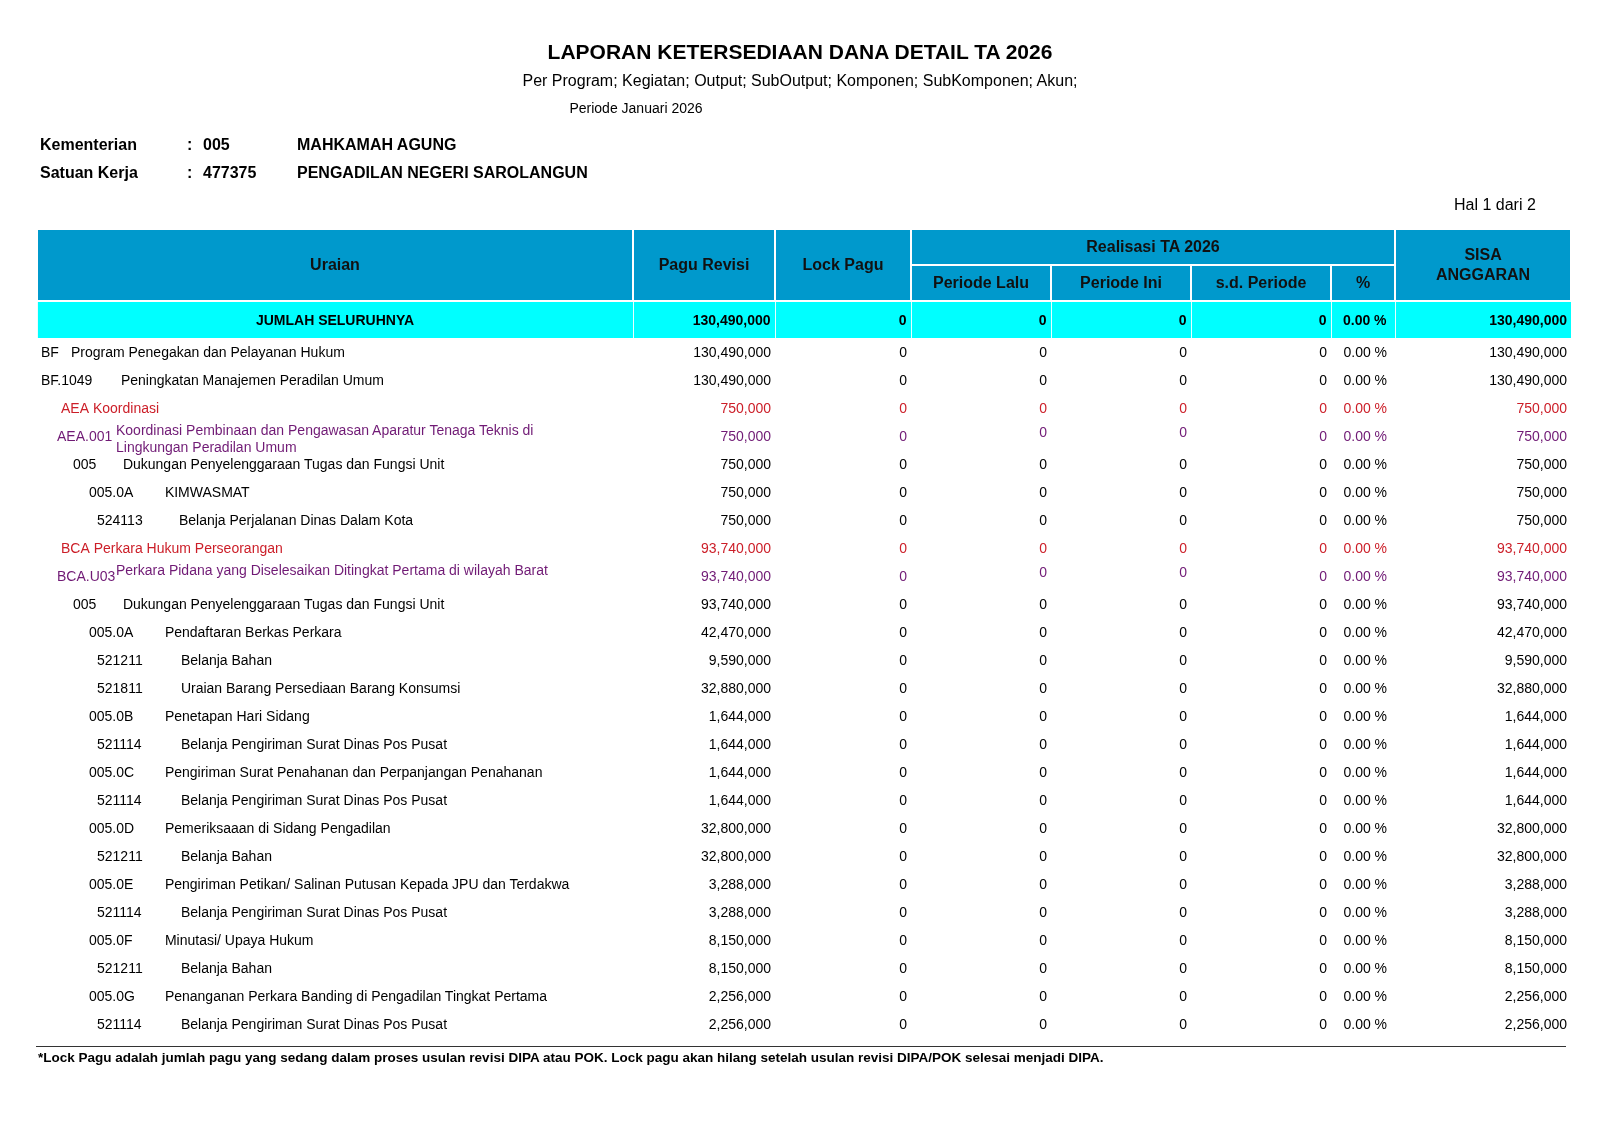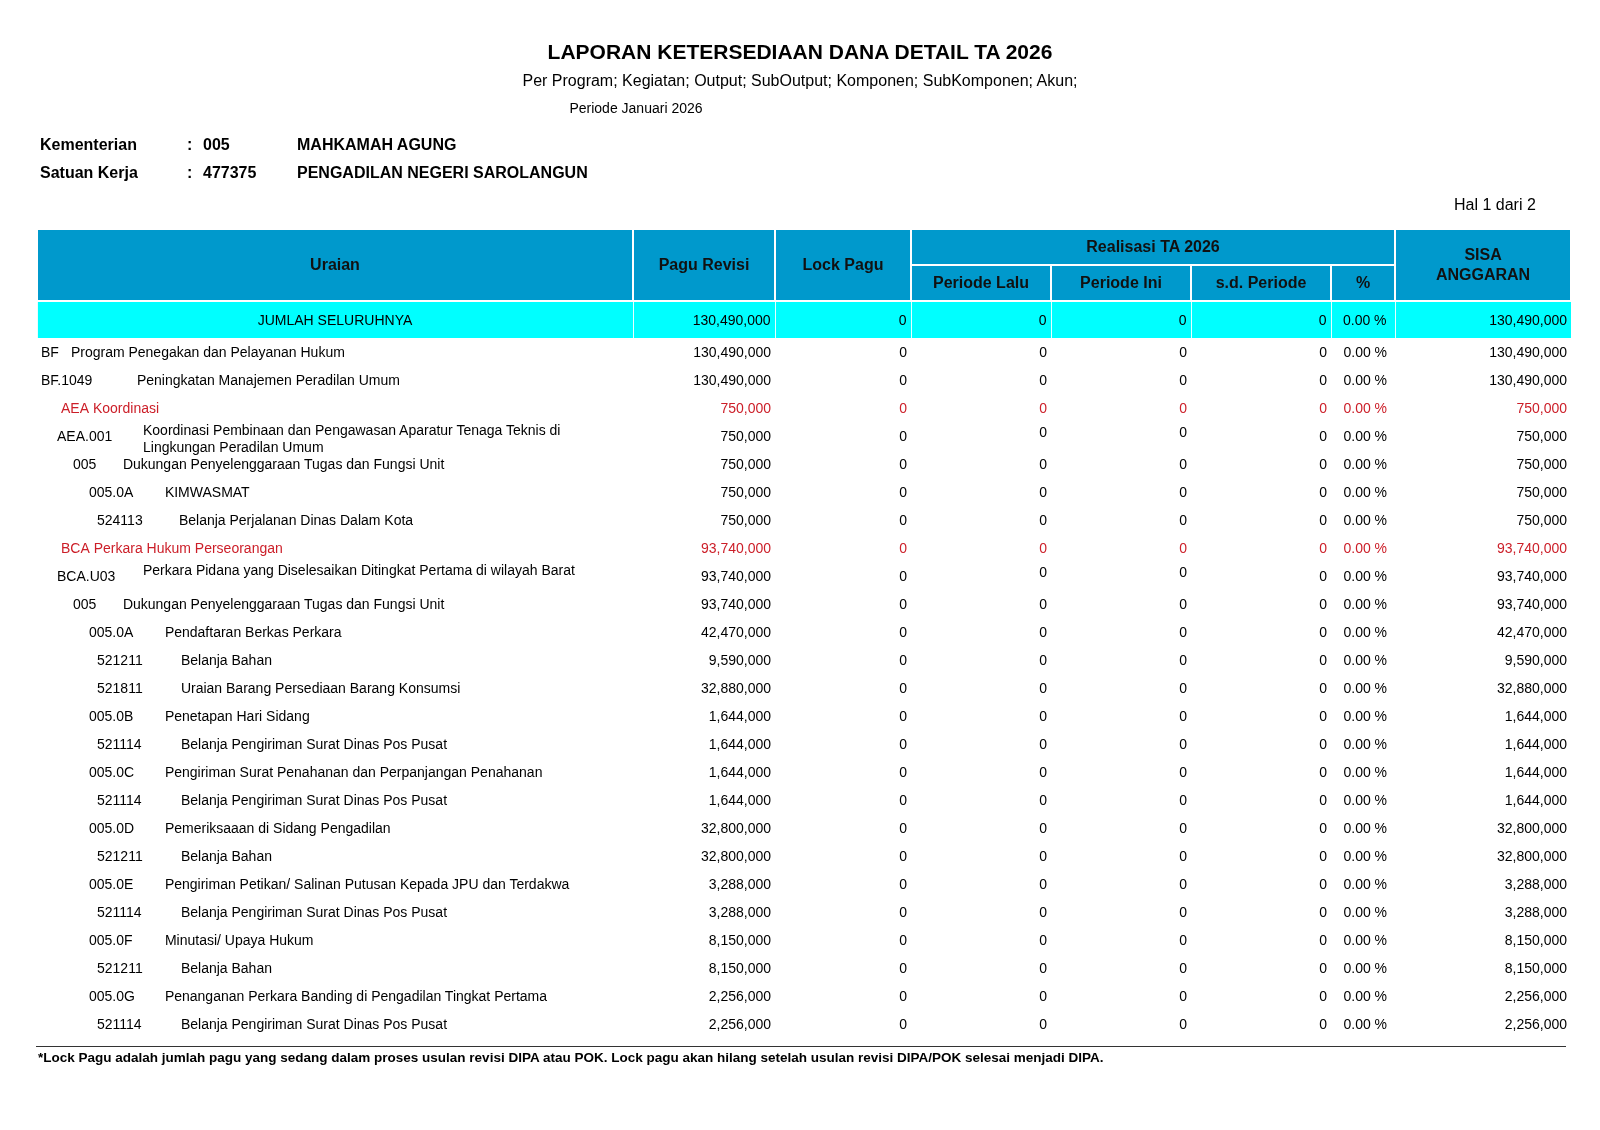--- a/index.html
+++ b/index.html
@@ -26,35 +26,35 @@
     border-collapse: collapse; table-layout: fixed;
     font-size: 14px;
   }
   table.report th {
     background: #0099cc; color: #111; font-weight: bold; font-size: 16px;
     border: 2px solid #ffffff; text-align: center; vertical-align: middle; padding: 0;
   }
   table.report th.sub { font-size: 16px; height: 34px; }
   table.report th.top { height: 34px; }
   .grand td {
-    background: #00ffff; font-weight: normal; height: 36px; padding: 0 4px;
+    background: #00ffff; font-weight: bold; height: 36px; padding: 0 4px;
     border-left: 1px solid #e6ffff;
   }
   td { padding: 0 4px; white-space: nowrap; }
   td.num { text-align: right; }
   td.pct { text-align: right; padding-right: 8px; }
   tbody.rows td { height: 28px; }
   .lvl-red td { color: #cc1e28; }
-  .lvl-purple td { color: #000000; }
+  .lvl-purple td { color: #701a75; }
   .lvl-gold td { color: #000000; }
   .code { display: inline-block; }
   .desc { display: inline-block; }
   .two-line td { height: 38px; }
   .two-line .desc-cell { white-space: normal; position: relative; }
-  .wrap-desc { position: absolute; top: 0; left: 106px; width: 470px; line-height: 17px; }
+  .wrap-desc { position: absolute; top: 0; left: 79px; width: 470px; line-height: 17px; }
   .wrap-code { position: absolute; bottom: 6px; left: 20px; }
   .offset-up { position: relative; top: -4px; }
 
   .footer-line { position: absolute; left: 36px; top: 1046px; width: 1530px; height: 0; border-top: 1px solid #333; }
   .footnote { position: absolute; left: 38px; top: 1050px; font-size: 13.5px; font-weight: bold; }
 </style>
 </head>
 <body>
 
 <div class="title">LAPORAN KETERSEDIAAN DANA DETAIL TA 2026</div>
@@ -124,21 +124,21 @@
        <td class="num">0</td>
        <td class="num"><span class="">0</span></td>
        <td class="num"><span class="">0</span></td>
        <td class="num">0</td>
        <td class="pct">0.00 %</td>
        <td class="num">130,490,000</td>
       </tr>
       <tr>
         <td style="padding-left:4px">
         <span class="code" style="width:70px">BF.1049</span>
-        <span class="desc" style="margin-left:22px">Peningkatan Manajemen Peradilan Umum</span></td>
+        <span class="desc" style="margin-left:6px">Peningkatan Manajemen Peradilan Umum</span></td>
         <td class="num">130,490,000</td>
        <td class="num">0</td>
        <td class="num"><span class="">0</span></td>
        <td class="num"><span class="">0</span></td>
        <td class="num">0</td>
        <td class="pct">0.00 %</td>
        <td class="num">130,490,000</td>
       </tr>
       <tr class="lvl-red">
         <td style="padding-left:24px">

